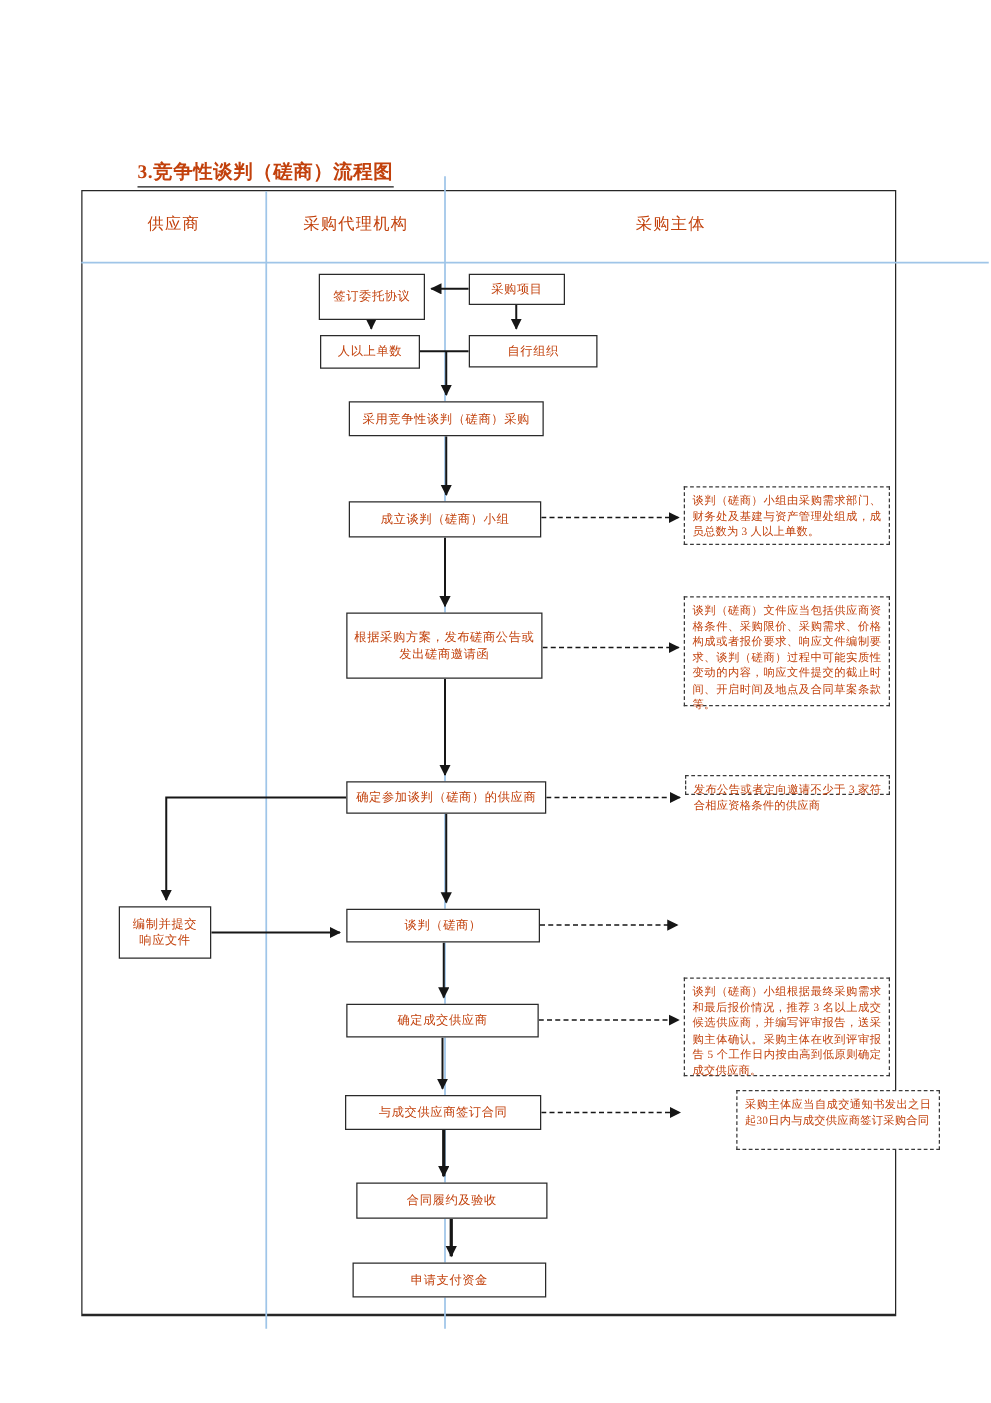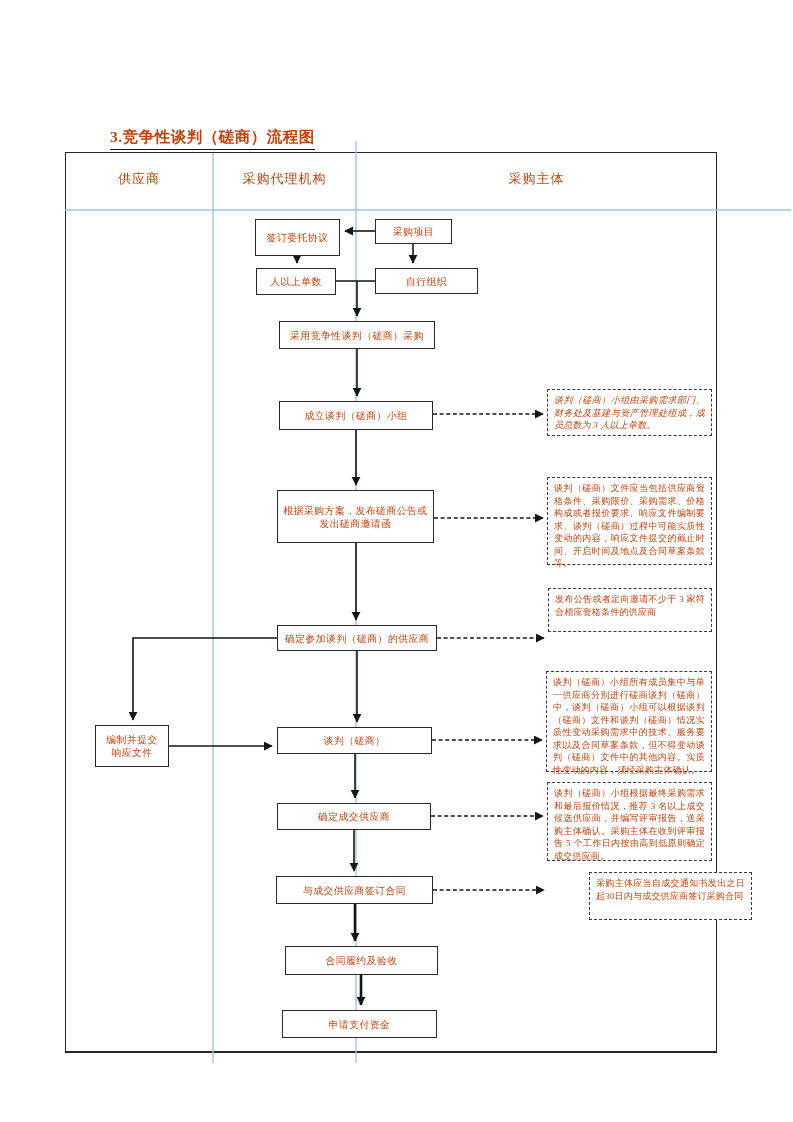--- a/index.html
+++ b/index.html
@@ -40,23 +40,23 @@
   #b6{left:279px;top:401px;width:154px;height:29px;}
   #b7{left:277px;top:490px;width:157px;height:53px;}
   #b8{left:277px;top:625px;width:160px;height:26px;}
   #b9{left:95px;top:725px;width:74px;height:42px;}
   #b10{left:277px;top:727px;width:155px;height:27px;}
   #b11{left:277px;top:803px;width:154px;height:27px;}
   #b12{left:276px;top:876px;width:157px;height:28px;}
   #b13{left:285px;top:946px;width:153px;height:29px;}
   #b14{left:282px;top:1010px;width:155px;height:28px;}
   
-  #a1{left:547px;top:389px;width:165px;height:47px;font-style:italic;}
+  #a1{left:547px;top:389px;width:165px;height:47px;}
   #a2{left:547px;top:477px;width:165px;height:88px;}
-  #a3{left:548px;top:588px;width:164px;height:44px;}
+  #a3{left:548px;top:620px;width:164px;height:16px;}
   #a4{left:546px;top:671px;width:166px;height:101px;}
   #a5{left:547px;top:782px;width:165px;height:79px;}
   #a6{left:548px;top:872px;width:163px;height:48px;margin-left:41px;}
 </style>
 </head>
 <body>
 
 <div id="page">
 
   <div id="title">3.竞争性谈判（磋商）流程图</div>
@@ -149,17 +149,16 @@
   <div id="b13" class="node">
       <span>合同履约及验收</span>
     </div>
   <div id="b14" class="node">
       <span>申请支付资金</span>
     </div>
 
   <div id="a1" class="note">谈判（磋商）小组由采购需求部门、财务处及基建与资产管理处组成，成员总数为 3 人以上单数。</div>
   <div id="a2" class="note">谈判（磋商）文件应当包括供应商资格条件、采购限价、采购需求、价格构成或者报价要求、响应文件编制要求、谈判（磋商）过程中可能实质性变动的内容，响应文件提交的截止时间、开启时间及地点及合同草案条款等。</div>
   <div id="a3" class="note">发布公告或者定向邀请不少于 3 家符合相应资格条件的供应商</div>
-  <div id="a4" class="note">谈判（磋商）小组所有成员集中与单一供应商分别进行磋商谈判（磋商）中，谈判（磋商）小组可以根据谈判（磋商）文件和谈判（磋商）情况实质性变动采购需求中的技术、服务要求以及合同草案条款，但不得变动谈判（磋商）文件中的其他内容。实质性变动的内容，须经采购主体确认。</div>
   <div id="a5" class="note">谈判（磋商）小组根据最终采购需求和最后报价情况，推荐 3 名以上成交候选供应商，并编写评审报告，送采购主体确认。采购主体在收到评审报告 5 个工作日内按由高到低原则确定成交供应商。</div>
   <div id="a6" class="note">采购主体应当自成交通知书发出之日起30日内与成交供应商签订采购合同</div>
 
 </div>
 
 </body></html>

